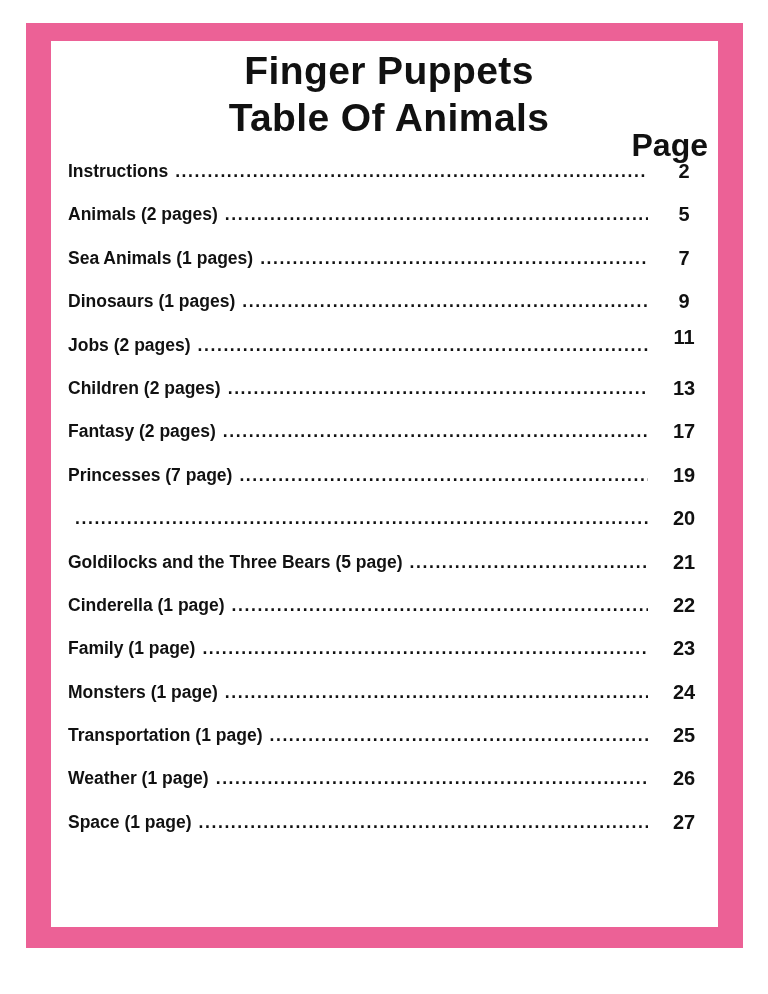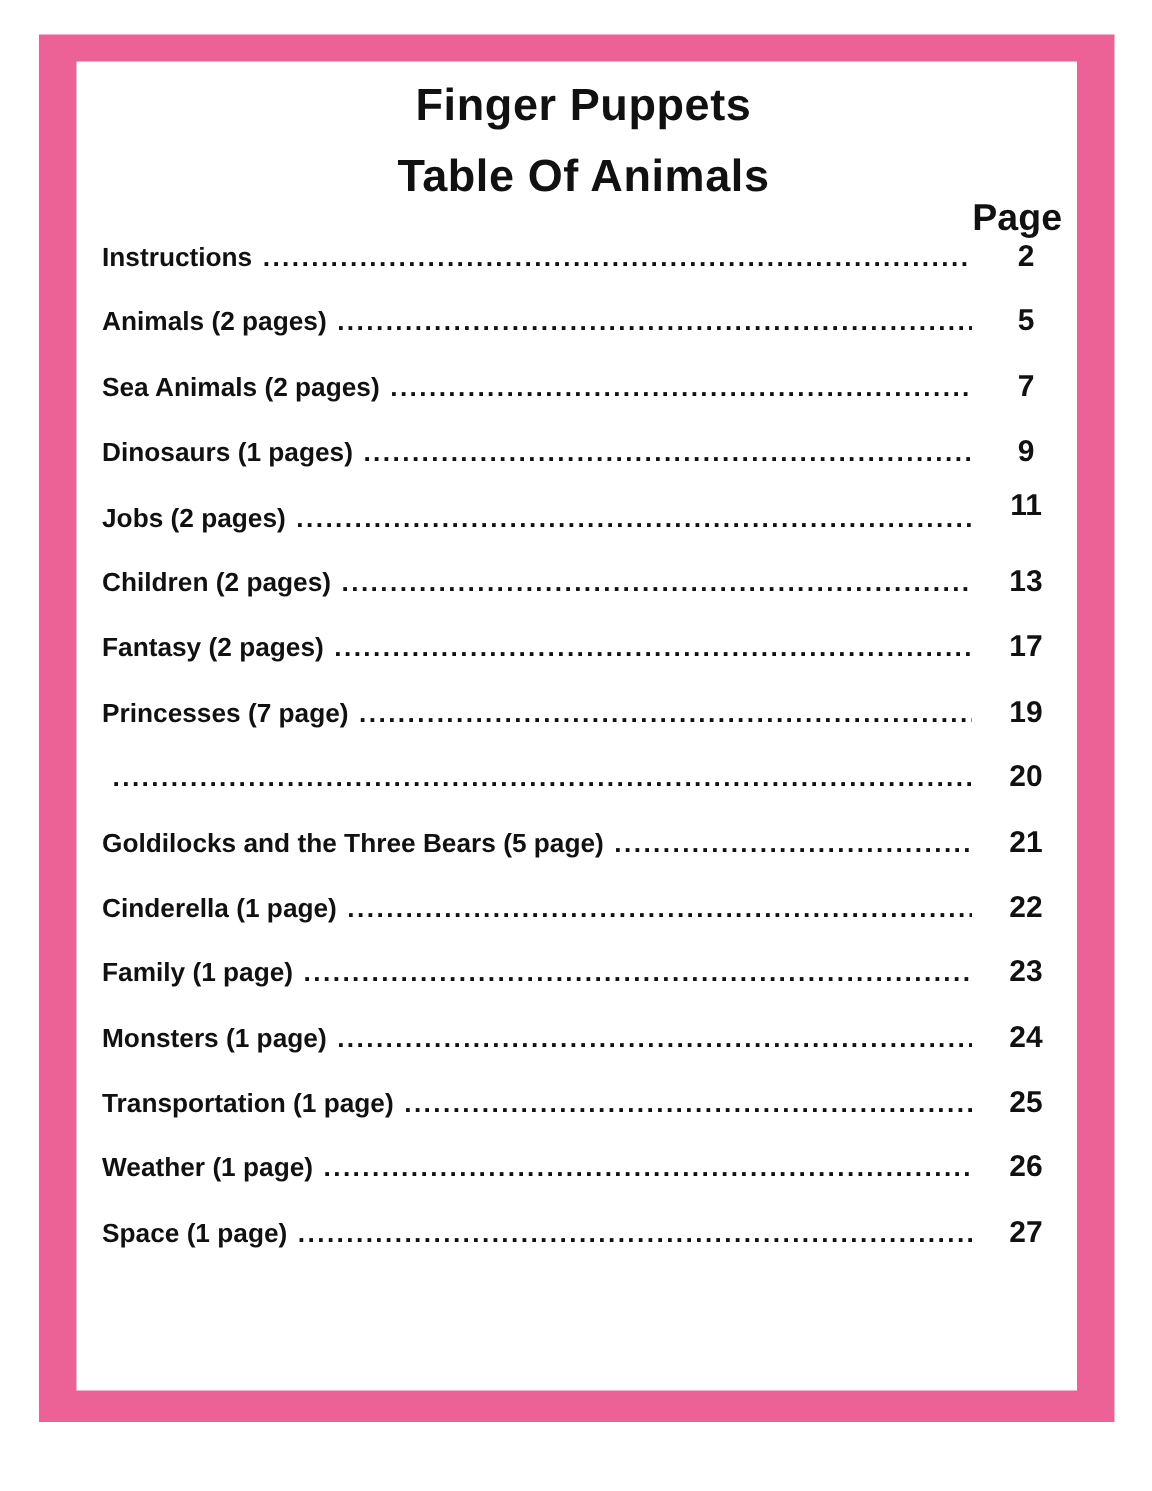--- a/index.html
+++ b/index.html
@@ -27,30 +27,30 @@
     position: relative;
     box-sizing: border-box;
     height: 100%;
     padding: 6px 8px 0 17px;
     color: #111111;
     font-weight: bold;
   }
   .title {
     margin: 0;
     text-align: center;
-    font-size: 30px;
+    font-size: 39px;
     line-height: 47px;
     letter-spacing: 0.4px;
     color: #111111;
   }
   .page-col-header {
     position: absolute;
     top: 91px;
     right: 10px;
-    font-size: 25px;
+    font-size: 32px;
     line-height: 26px;
   }
   .toc {
     margin-top: 9px;
   }
   .toc-row {
     display: flex;
     align-items: flex-end;
     height: 43.4px;
     line-height: 43.4px;
@@ -101,21 +101,21 @@
         <span class="toc-label">Instructions</span>
         <span class="dot-leader"></span>
         <span class="page-num">2</span>
       </div>
       <div class="toc-row">
         <span class="toc-label">Animals (2 pages)</span>
         <span class="dot-leader"></span>
         <span class="page-num">5</span>
       </div>
       <div class="toc-row">
-        <span class="toc-label">Sea Animals (2 pages)</span>
+        <span class="toc-label">Sea Animals (1 pages)</span>
         <span class="dot-leader"></span>
         <span class="page-num">7</span>
       </div>
       <div class="toc-row">
         <span class="toc-label">Dinosaurs (1 pages)</span>
         <span class="dot-leader"></span>
         <span class="page-num">9</span>
       </div>
       <div class="toc-row">
         <span class="toc-label">Jobs (2 pages)</span>

